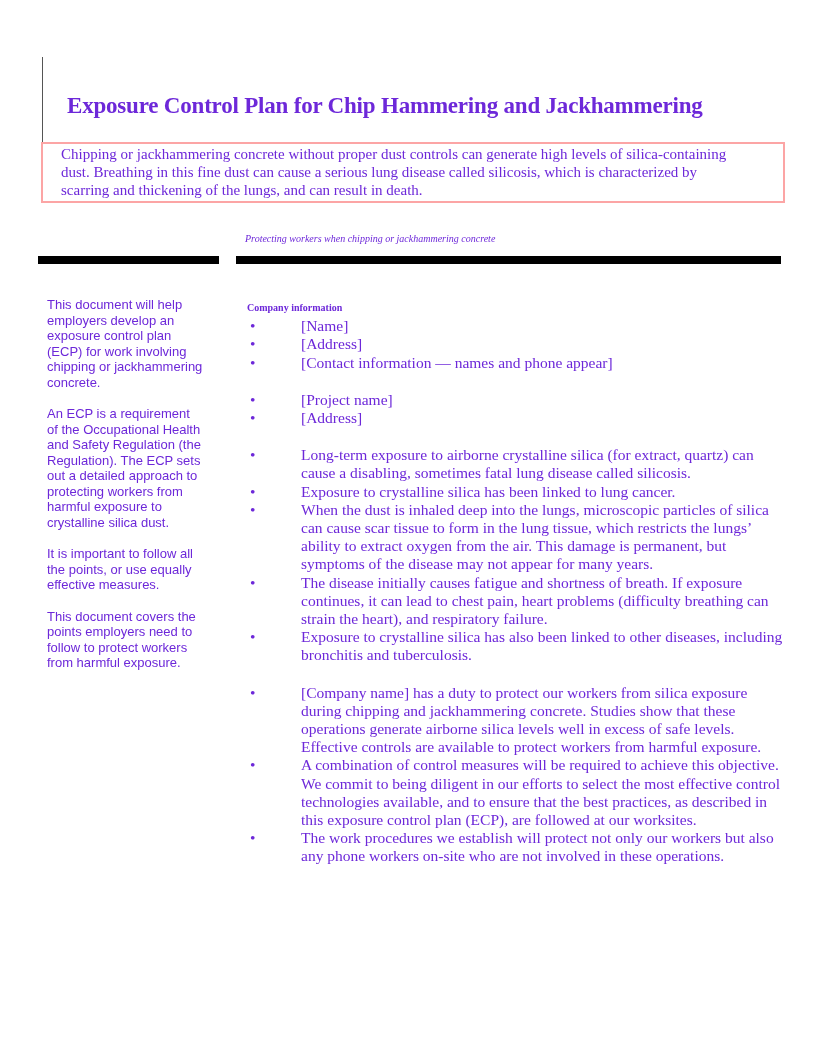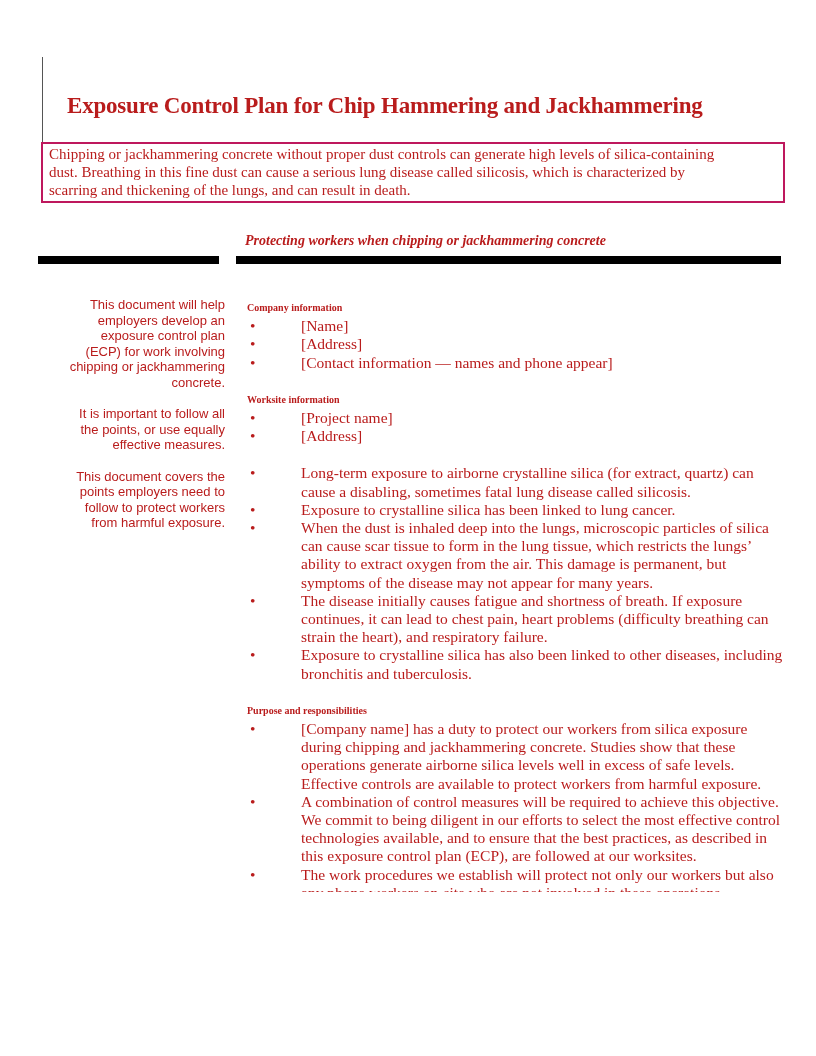--- a/index.html
+++ b/index.html
@@ -1,21 +1,21 @@
 <!DOCTYPE html>
 <html><head>
 <meta charset="utf-8">
 <style>
   html, body { margin: 0; padding: 0; background: #ffffff; }
   .page {
     position: relative;
     width: 816px;
     height: 892px;
     background: #ffffff;
-    color: #b91c1c;
+    color: #6d28d9;
     font-family: "Liberation Serif", "DejaVu Serif", serif;
     overflow: hidden;
   }
   .margin-rule {
     position: absolute;
     left: 42px;
     top: 57px;
     width: 1px;
     height: 146px;
     background: #555555;
@@ -30,38 +30,38 @@
     letter-spacing: -0.2px;
     white-space: nowrap;
     font-family: "Liberation Serif", "DejaVu Serif", serif;
   }
   .intro-box {
     position: absolute;
     left: 41px;
     top: 142px;
     width: 744px;
     height: 61px;
-    border: 2px solid #be185d;
+    border: 2px solid #fca5a5;
     box-sizing: border-box;
+    padding-left: 12px;
   }
   .intro-box p {
     margin: 0;
     padding: 1px 6px;
     font-size: 15px;
     line-height: 18px;
     white-space: pre-line;
   }
   .tagline {
     position: absolute;
     left: 245px;
     top: 233px;
     font-style: italic;
-    font-size: 14px;
+    font-size: 10px;
     white-space: nowrap;
-    font-weight: bold;
   }
   .bar {
     position: absolute;
     top: 256px;
     height: 8px;
     background: #000000;
   }
   .bar-left  { left: 38px;  width: 181px; }
   .bar-right { left: 236px; width: 545px; }
   .sidebar {
@@ -69,21 +69,20 @@
     left: 47px;
     top: 297px;
     width: 178px;
     font-family: "Liberation Sans", "DejaVu Sans", sans-serif;
     font-size: 13px;
     line-height: 15.5px;
   }
   .side-p {
     margin: 0 0 16px 0;
     white-space: pre-line;
-    text-align: right;
   }
   .main {
     position: absolute;
     left: 245px;
     top: 299px;
     width: 548px;
     font-size: 15.5px;
     line-height: 18.2px;
   }
   .sec { margin: 0 0 19px 0; }
@@ -129,20 +128,28 @@
 
   <aside class="sidebar">
 
       <p class="side-p">This document will help
 employers develop an
 exposure control plan
 (ECP) for work involving
 chipping or jackhammering
 concrete.</p>
 
+      <p class="side-p">An ECP is a requirement
+of the Occupational Health
+and Safety Regulation (the
+Regulation). The ECP sets
+out a detailed approach to
+protecting workers from
+harmful exposure to
+crystalline silica dust.</p>
 
 
       <p class="side-p">It is important to follow all
 the points, or use equally
 effective measures.</p>
 
       <p class="side-p">This document covers the
 points employers need to
 follow to protect workers
 from harmful exposure.</p>
@@ -165,21 +172,20 @@
           </div>
 
           <div class="bullet-row">
             <span class="marker">•</span>
             <span class="btext">[Contact information — names and phone appear]</span>
           </div>
         </div>
     </section>
 
     <section class="sec">
-      <h2>Worksite information</h2>
       <div class="bullets">
 
           <div class="bullet-row">
             <span class="marker">•</span>
             <span class="btext">[Project name]</span>
           </div>
 
           <div class="bullet-row">
             <span class="marker">•</span>
             <span class="btext">[Address]</span>
@@ -218,21 +224,20 @@
 
           <div class="bullet-row">
             <span class="marker">•</span>
             <span class="btext">Exposure to crystalline silica has also been linked to other diseases, including
 bronchitis and tuberculosis.</span>
           </div>
         </div>
     </section>
 
     <section class="sec">
-      <h2>Purpose and responsibilities</h2>
       <div class="bullets">
 
           <div class="bullet-row">
             <span class="marker">•</span>
             <span class="btext">[Company name] has a duty to protect our workers from silica exposure
 during chipping and jackhammering concrete. Studies show that these
 operations generate airborne silica levels well in excess of safe levels.
 Effective controls are available to protect workers from harmful exposure.</span>
           </div>
 

